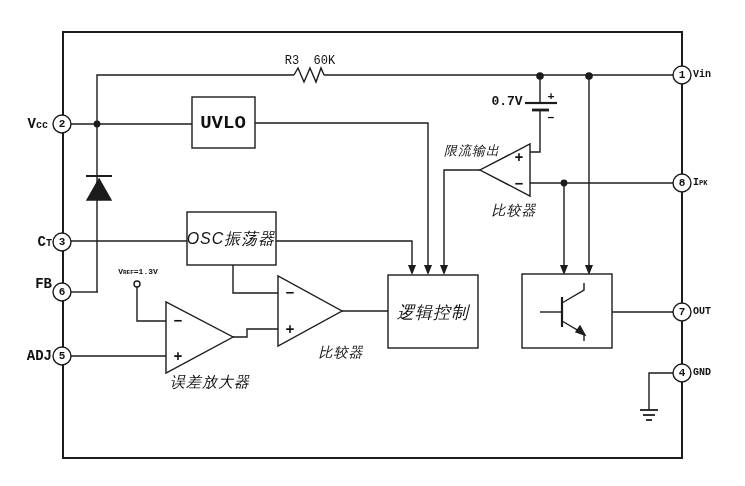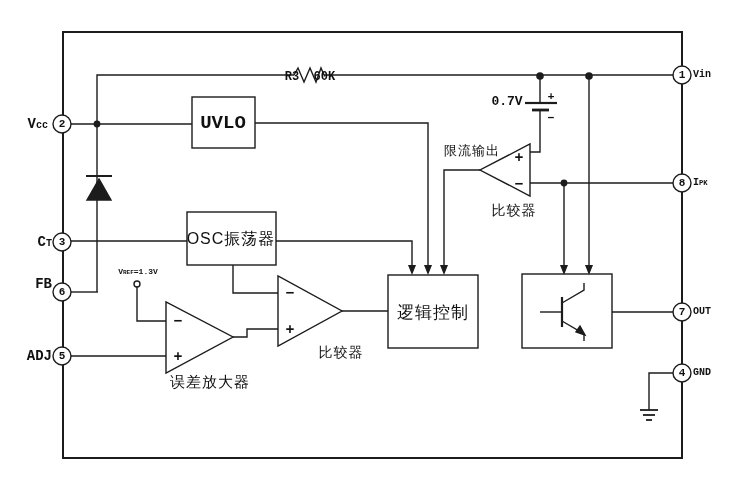--- a/index.html
+++ b/index.html
@@ -1,21 +1,21 @@
 <!DOCTYPE html>
 <html><head>
 <meta charset="utf-8">
 <style>
   html,body{margin:0;padding:0;background:#fff;}
   .canvas{position:relative;width:745px;height:486px;background:#fff;overflow:hidden;
           font-family:"Liberation Sans","DejaVu Sans",sans-serif;color:#111;}
   svg{position:absolute;left:0;top:0;}
   .lbl{position:absolute;transform:translate(-50%,-50%);white-space:pre;line-height:1;}
   .mono{font-family:"Liberation Mono","DejaVu Sans Mono",monospace;}
-  .cjk{font-family:"Liberation Sans","DejaVu Sans",sans-serif;letter-spacing:1px;}
+  .cjk{font-family:"Liberation Sans","DejaVu Sans",sans-serif;letter-spacing:1px;font-style:italic;}
   .pinlbl-l{position:absolute;transform:translate(-100%,-50%);white-space:pre;line-height:1;
             font-family:"Liberation Mono","DejaVu Sans Mono",monospace;font-size:14px;font-weight:bold;}
   .pinlbl-r{position:absolute;transform:translate(0,-50%);white-space:pre;line-height:1;
             font-family:Liberation Mono, monospace;font-size:10px;font-weight:bold;}
   .pinnum{position:absolute;transform:translate(-50%,-50%);line-height:1;
           font-family:"Liberation Mono","DejaVu Sans Mono",monospace;font-size:11px;font-weight:bold;}
   .sub{font-size:72%;}
   .sign{position:absolute;transform:translate(-50%,-50%);line-height:1;
         font-family:"DejaVu Sans Mono",monospace;font-size:14px;font-weight:bold;}
   .sign-sm{font-size:11px;}
@@ -119,21 +119,21 @@
         <circle cx="62" cy="292" r="9"></circle>
         <circle cx="62" cy="356" r="9"></circle>
         <circle cx="682" cy="75" r="9"></circle>
         <circle cx="682" cy="183" r="9"></circle>
         <circle cx="682" cy="312" r="9"></circle>
         <circle cx="682" cy="373" r="9"></circle>
       </g>
     </g>
   </svg>
 
-  <div class="lbl mono" style="left:310px;top:61px;font-size:12px;font-weight:bold;margin-top:16px;">R3  60K</div>
+  <div class="lbl mono" style="left:310px;top:61px;font-size:12px;font-weight:normal;">R3  60K</div>
   <div class="lbl mono" style="left:223px;top:123px;font-size:19px;font-weight:bold;">UVLO</div>
   <div class="lbl cjk" style="left:231px;top:239px;font-size:16px;">OSC振荡器</div>
   <div class="lbl cjk" style="left:433px;top:312px;font-size:17px;">逻辑控制</div>
   <div class="lbl mono" style="left:507px;top:101px;font-size:13px;font-weight:bold;">0.7V</div>
   <div class="lbl cjk" style="left:472px;top:150px;font-size:13px;">限流输出</div>
   <div class="lbl cjk" style="left:514px;top:210px;font-size:14px;">比较器</div>
   <div class="lbl cjk" style="left:341px;top:352px;font-size:14px;">比较器</div>
   <div class="lbl cjk" style="left:210px;top:381px;font-size:15px;">误差放大器</div>
 
   <div class="vref" style="left:138px;top:272px;"><span>V</span><span class="sub">REF</span><span>=1.3V</span></div>

